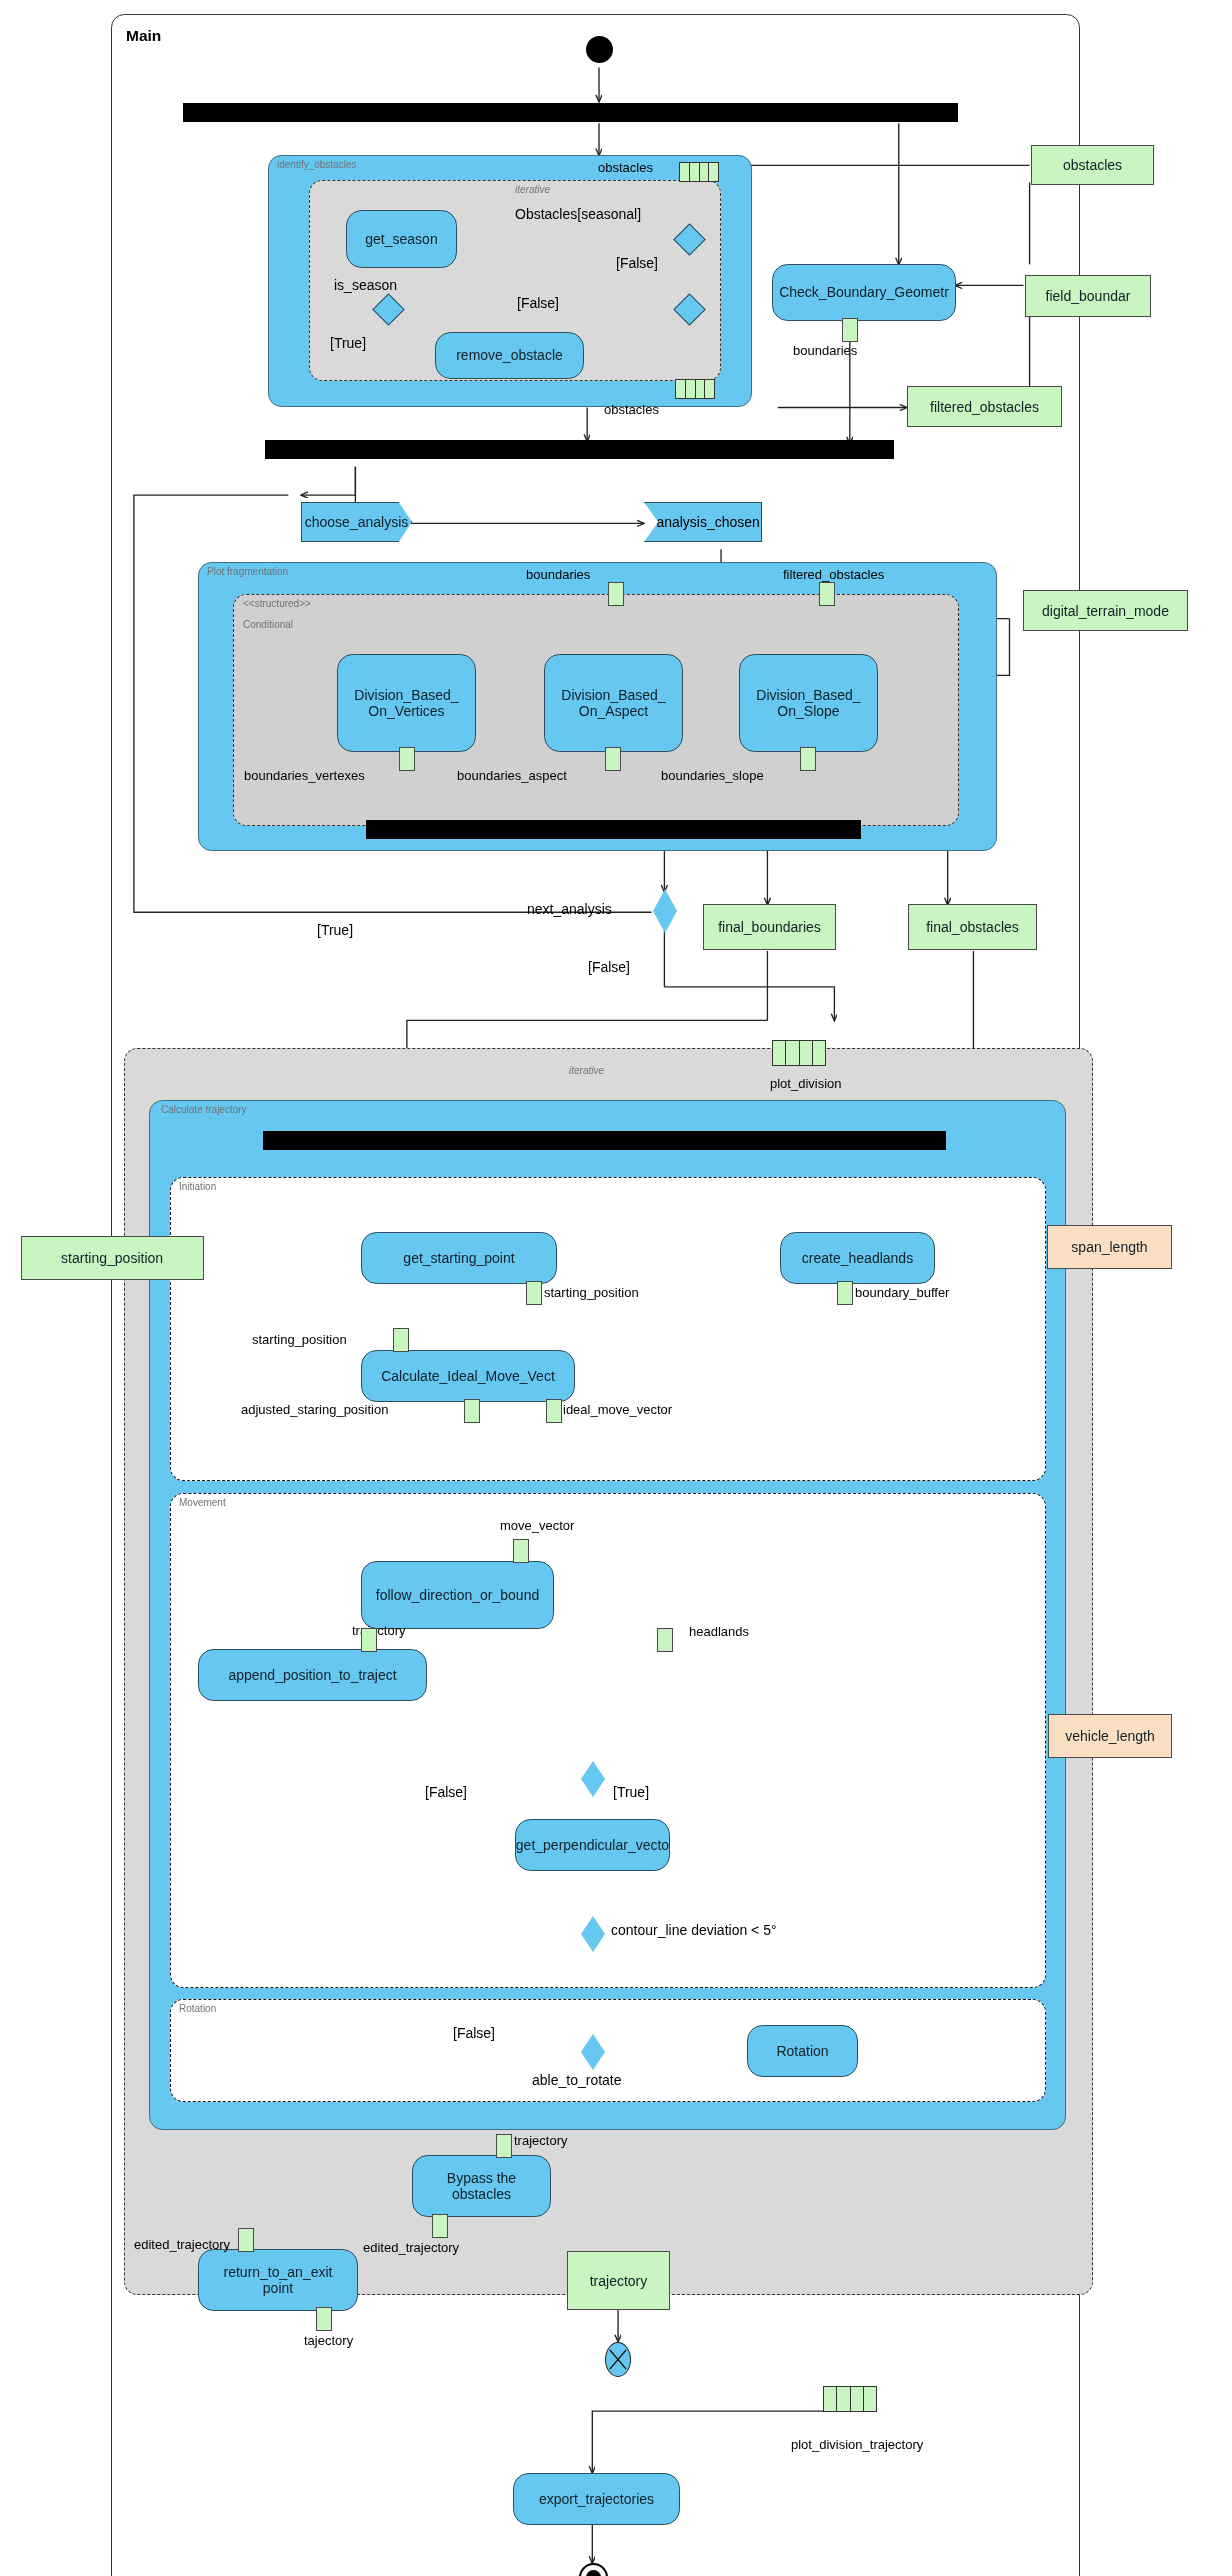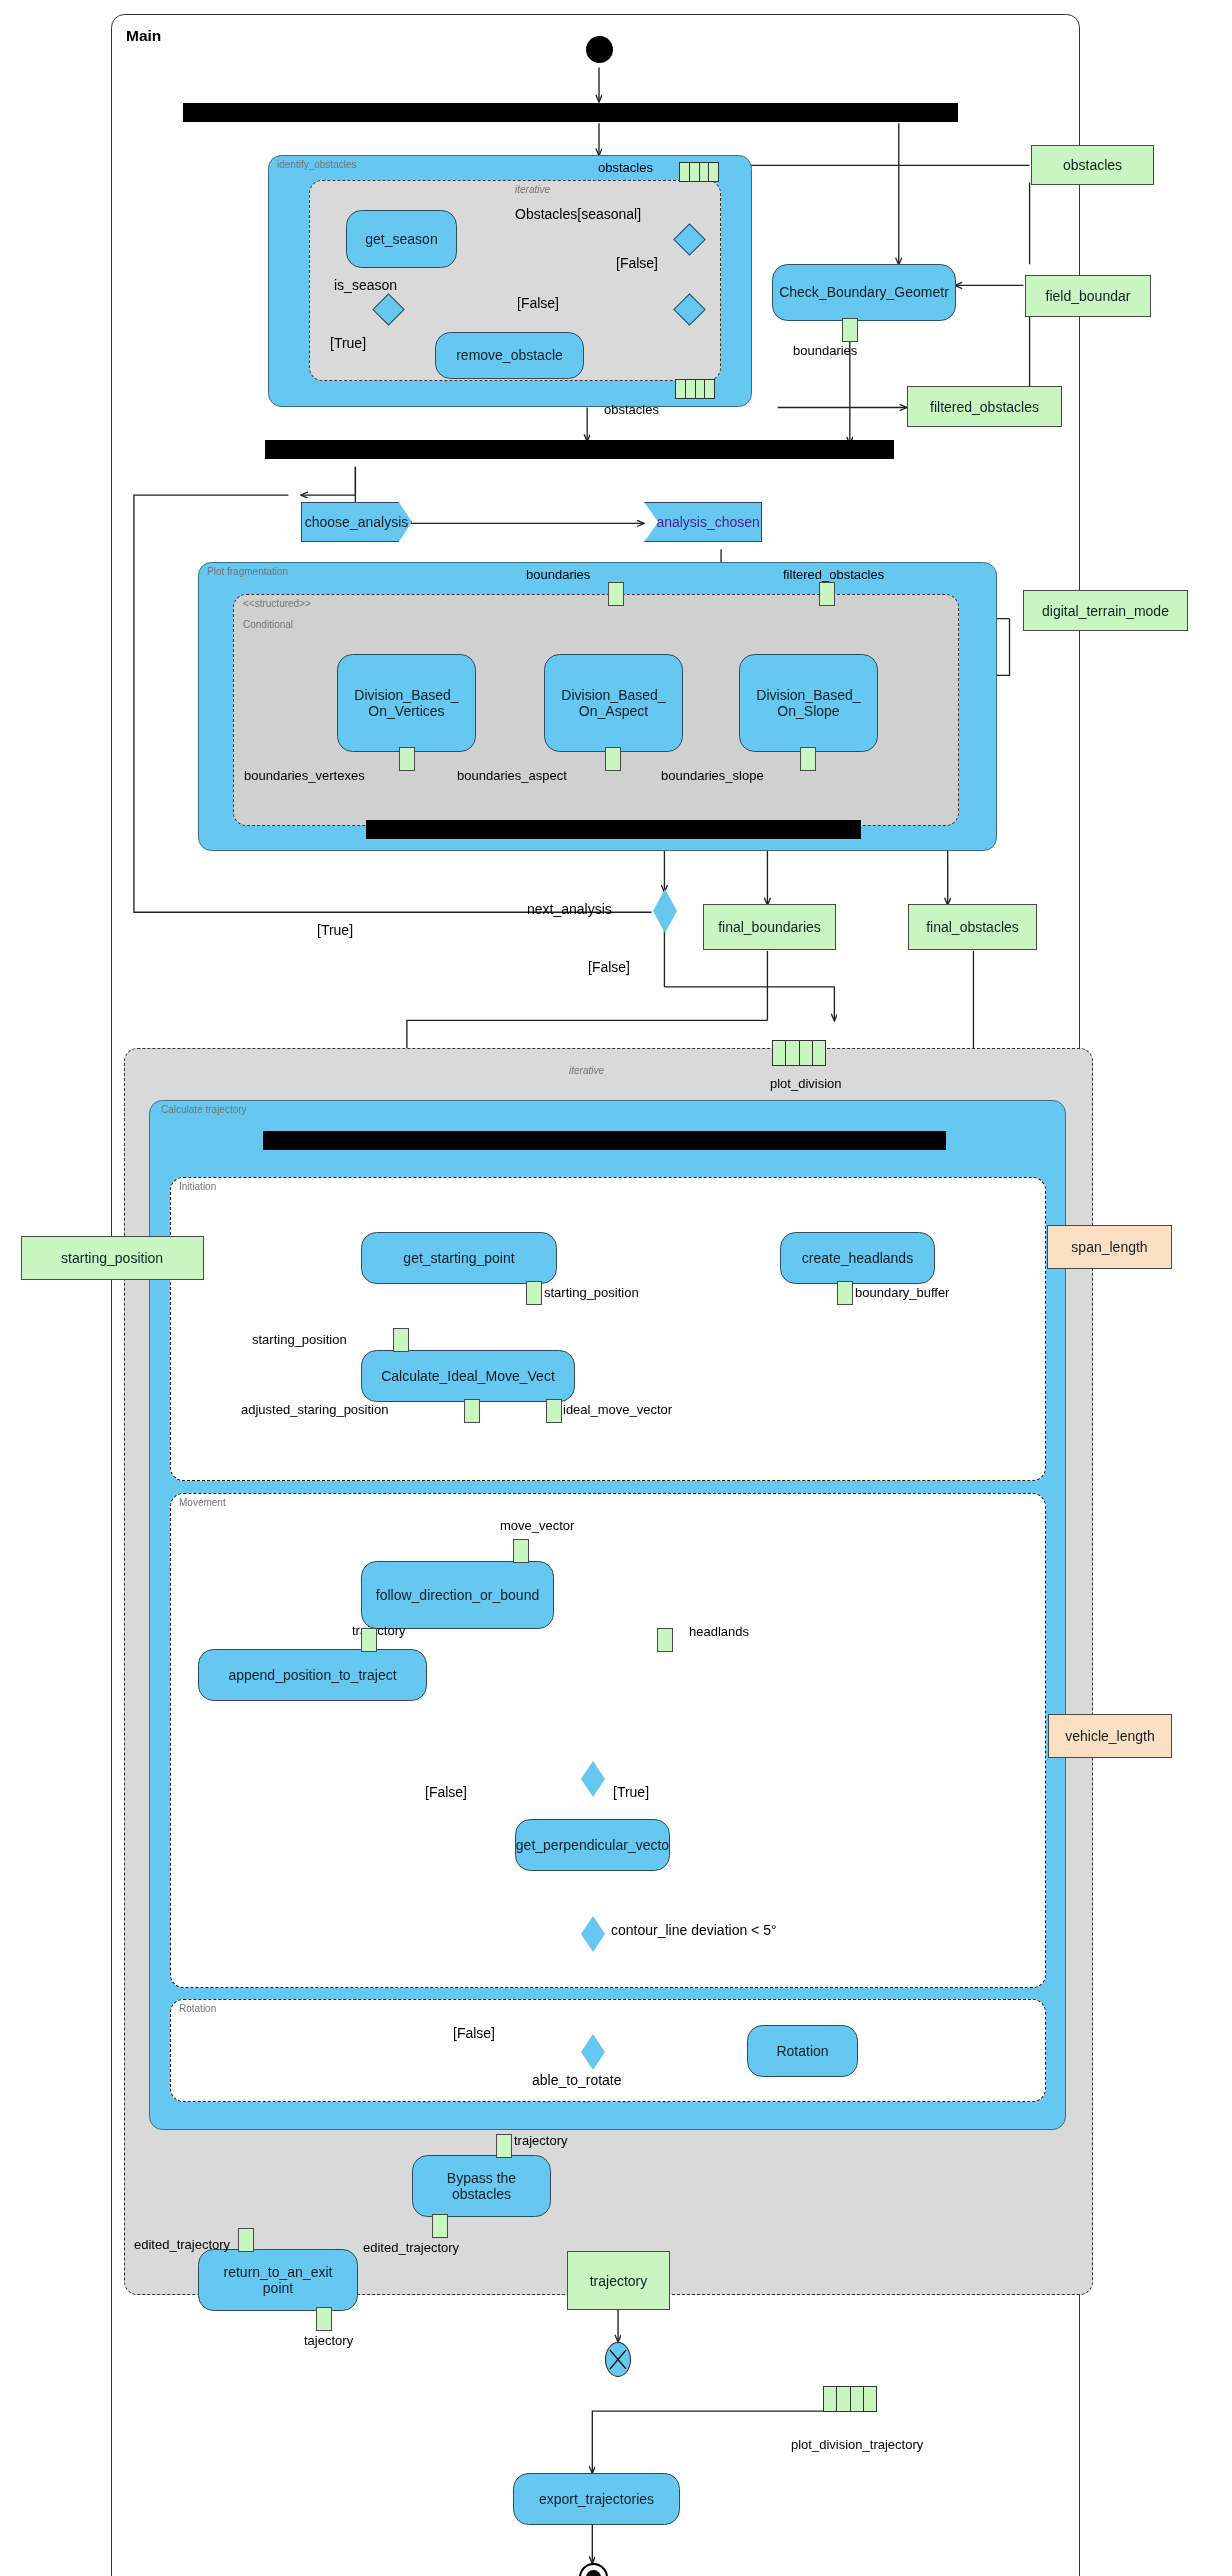--- a/index.html
+++ b/index.html
@@ -56,21 +56,21 @@
 
   
   .diamond{background:#66c7f0;border:1px solid #2d4d5c;transform:rotate(45deg);}
   .diamond-tall{background:#66c7f0;}
 
   
   .sendsig{background:#66c7f0;border:1.5px solid #2d4d5c;
            display:flex;align-items:center;justify-content:center;font-size:14px;color:#102028;
            clip-path:polygon(0 0, 88% 0, 100% 50%, 88% 100%, 0 100%);white-space:nowrap;}
   .acceptsig{background:#66c7f0;border:1.5px solid #2d4d5c;
-           display:flex;align-items:center;justify-content:center;font-size:14px;color:#4c1d95;
+           display:flex;align-items:center;justify-content:center;font-size:14px;color:#000000;
            clip-path:polygon(0 0, 100% 0, 100% 100%, 0 100%, 12% 50%);white-space:nowrap;padding-left:10.3px;}
 
   
   .edgelabel{font-size:14px;color:#000;white-space:nowrap;}
 
   svg.edges{position:absolute;left:0;top:0;width:1232px;height:2696px;pointer-events:none;}
 </style>
 </head>
 <body>
 

